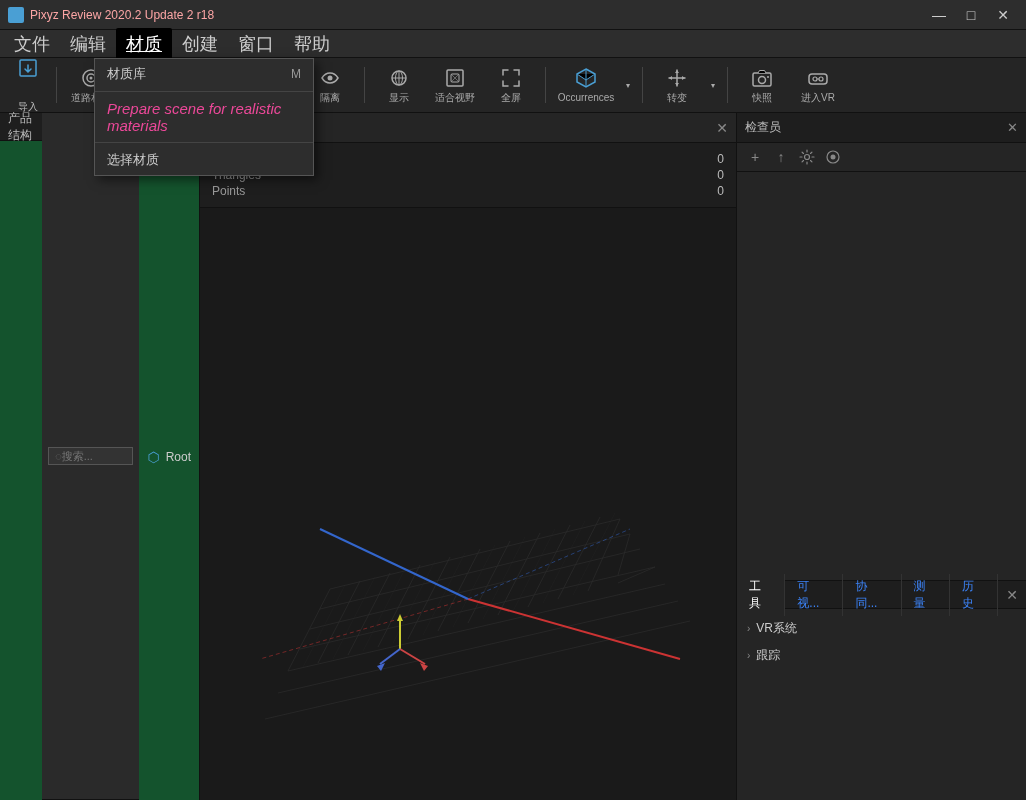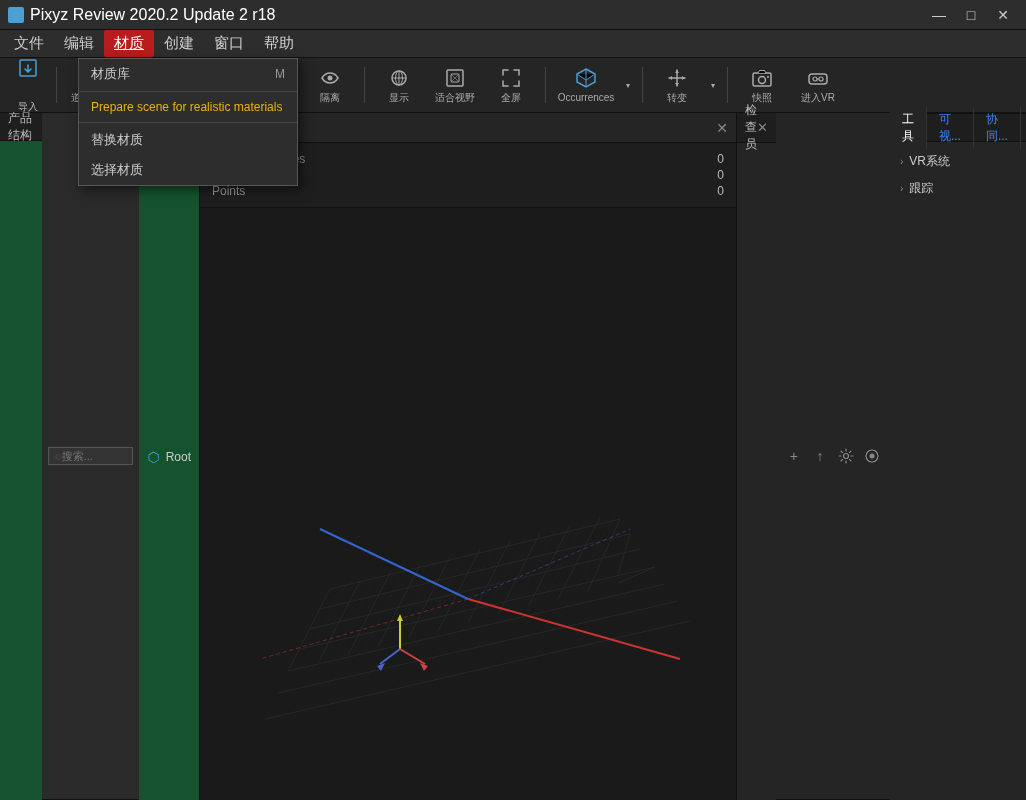--- a/index.html
+++ b/index.html
@@ -27,22 +27,22 @@
     }
     #titlebar-icon {
       width: 16px;
       height: 16px;
       margin-right: 6px;
       background: #4a9fd4;
       border-radius: 2px;
       flex-shrink: 0;
     }
     #titlebar-text {
-      font-size: 16px;
-      color: #ffffff;
+      font-size: 12px;
+      color: #fca5a5;
       flex: 1;
     }
     #titlebar-controls {
       display: flex;
       gap: 2px;
     }
     .title-btn {
       width: 30px;
       height: 20px;
       background: transparent;
@@ -62,48 +62,48 @@
       background: #2d2d2d;
       display: flex;
       align-items: center;
       padding: 0 4px;
       border-bottom: 1px solid #111;
     }
     .menu-item {
       padding: 4px 10px;
       cursor: pointer;
       color: #ccc;
-      font-size: 15px;
+      font-size: 18px;
       border-radius: 2px;
       position: relative;
     }
-    .menu-item.active { background: #b91c1c; color: #fff; text-decoration: underline; }
+    .menu-item.active { background: #000000; color: #fff; text-decoration: underline; }
 
     
     #dropdown-menu {
       position: absolute;
       top: 58px;
-      left: 78px;
+      left: 94px;
       width: 220px;
       background: #2d2d2d;
       border: 1px solid #555;
       z-index: 1000;
       box-shadow: 4px 4px 10px rgba(0,0,0,0.5);
     }
     .dropdown-item {
       display: flex;
       align-items: center;
       justify-content: space-between;
       padding: 6px 12px;
       cursor: pointer;
       color: #ccc;
       font-size: 13px;
     }
     .dropdown-item.highlighted { background: #3a3a3a; }
-    .dropdown-item.special { color: #eab308; font-size: 12px; }
+    .dropdown-item.special { color: #ec4899; font-size: 15px; font-style: italic; }
     .dropdown-shortcut { color: #999; font-size: 12px; }
     .dropdown-separator { height: 1px; background: #444; margin: 2px 0; }
 
     
     #toolbar {
       width: 100%;
       height: 55px;
       background: #252525;
       display: flex;
       align-items: center;
@@ -263,21 +263,21 @@
       background: #1a1a1a;
       overflow: hidden;
     }
 
     
     #right-panel {
       width: 290px;
       background: #252525;
       border-left: 1px solid #111;
       display: flex;
-      flex-direction: row;
+      flex-direction: column;
       flex-shrink: 0;
     }
     #inspector-header {
       height: 30px;
       background: #1e1e1e;
       display: flex;
       align-items: center;
       padding: 0 8px;
       border-bottom: 1px solid #111;
       justify-content: space-between;
@@ -682,18 +682,15 @@
   <div class="dropdown-item">
     <span>材质库</span>
     <span class="dropdown-shortcut">M</span>
   </div>
   <div class="dropdown-separator"></div>
   <div class="dropdown-item special">
     <span>Prepare scene for realistic materials</span>
   </div>
   <div class="dropdown-separator"></div>
   <div class="dropdown-item">
-    <span>替换材质</span>
-  </div>
-  <div class="dropdown-item">
     <span>选择材质</span>
   </div>
 </div>
 
 </body></html>

